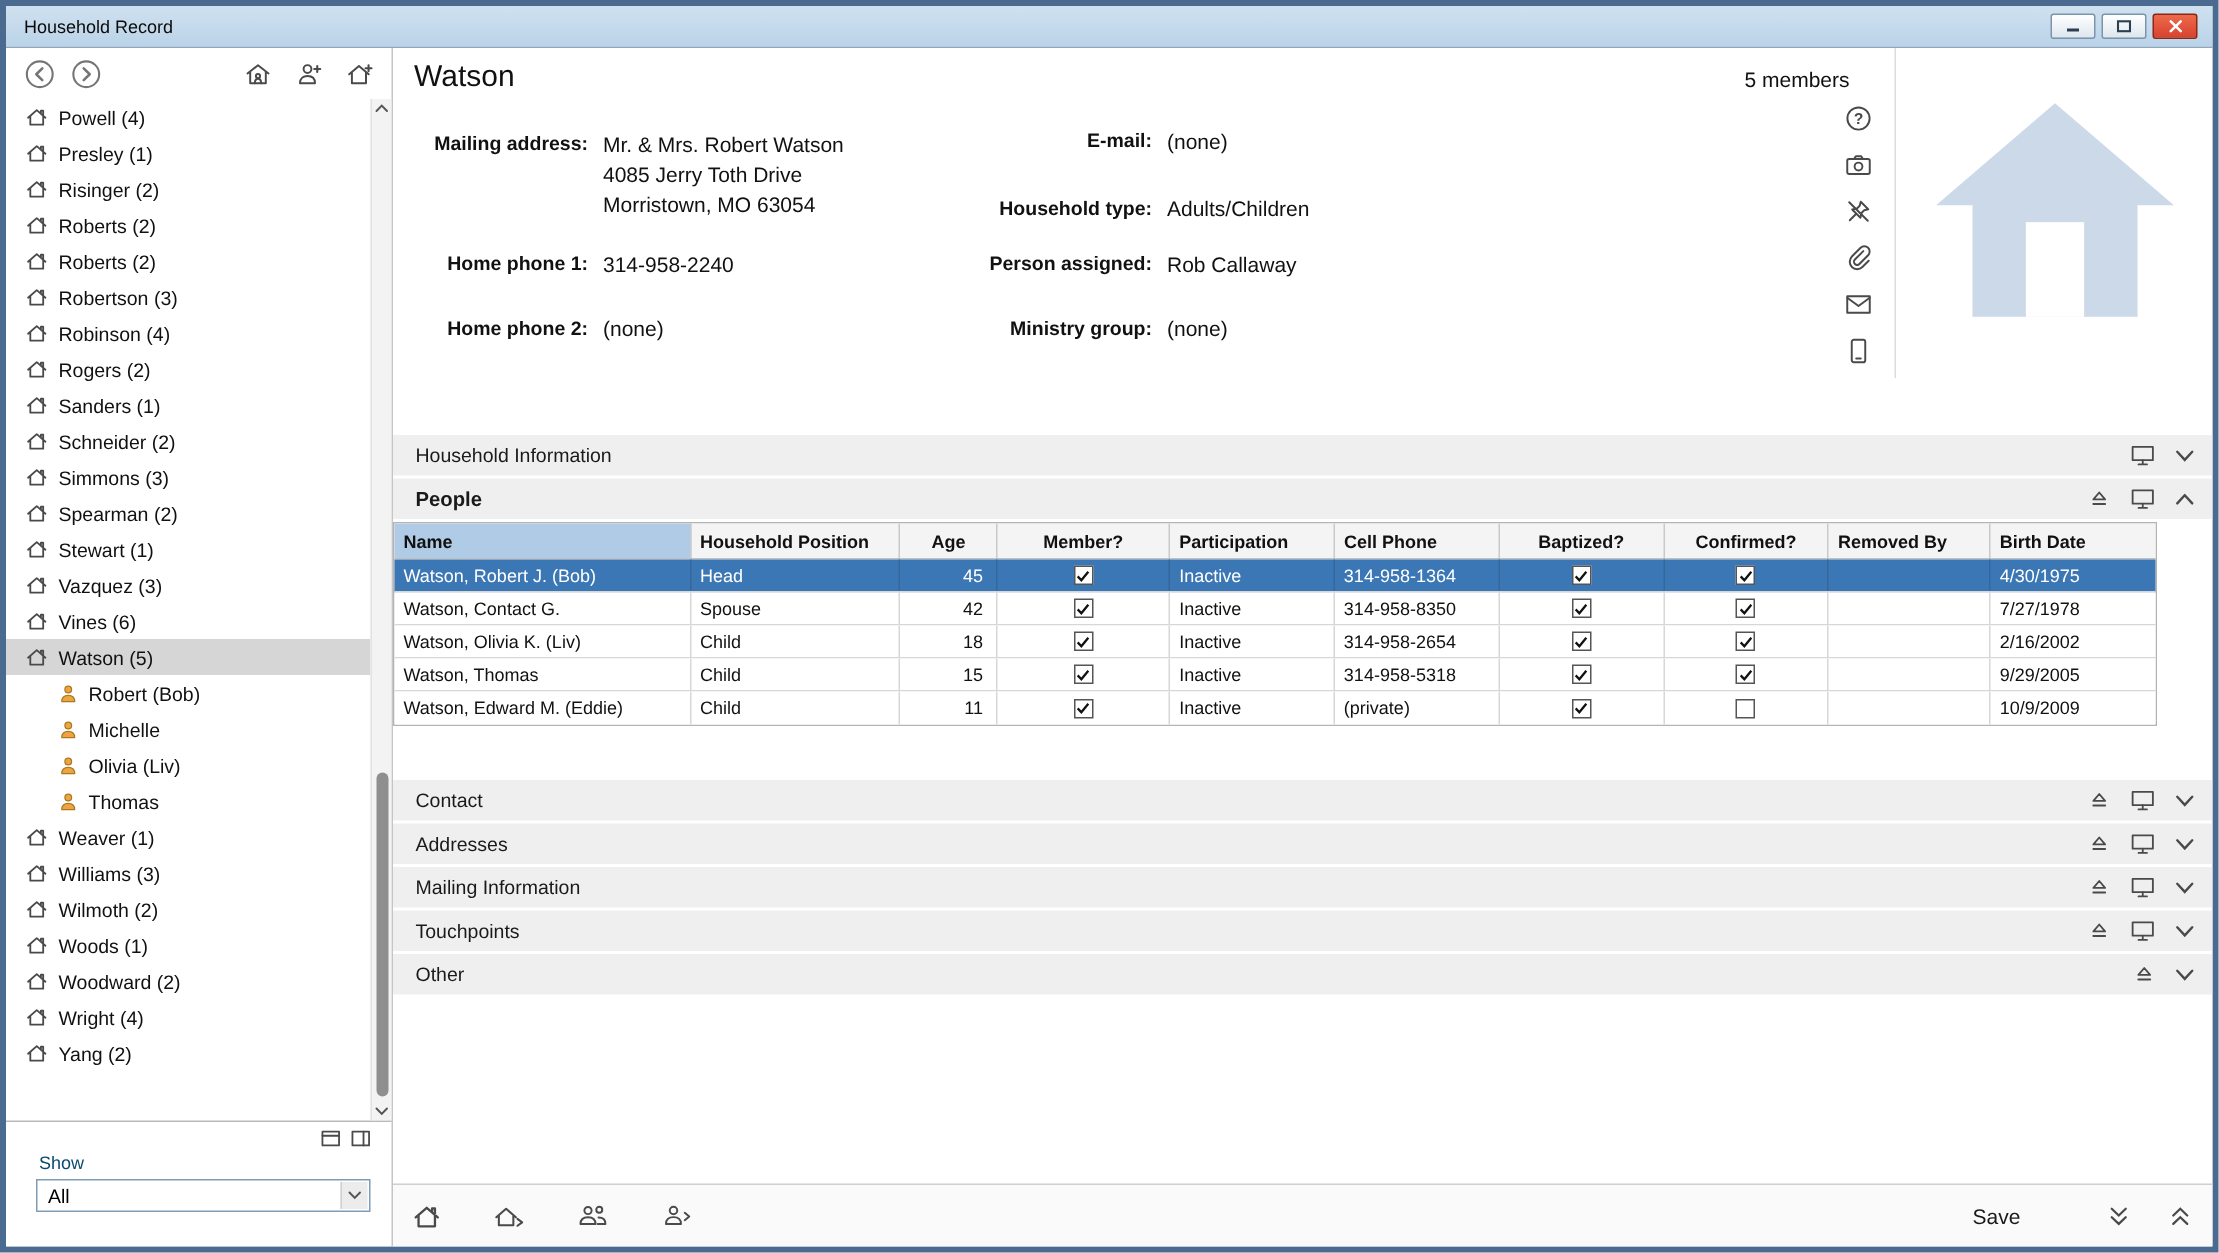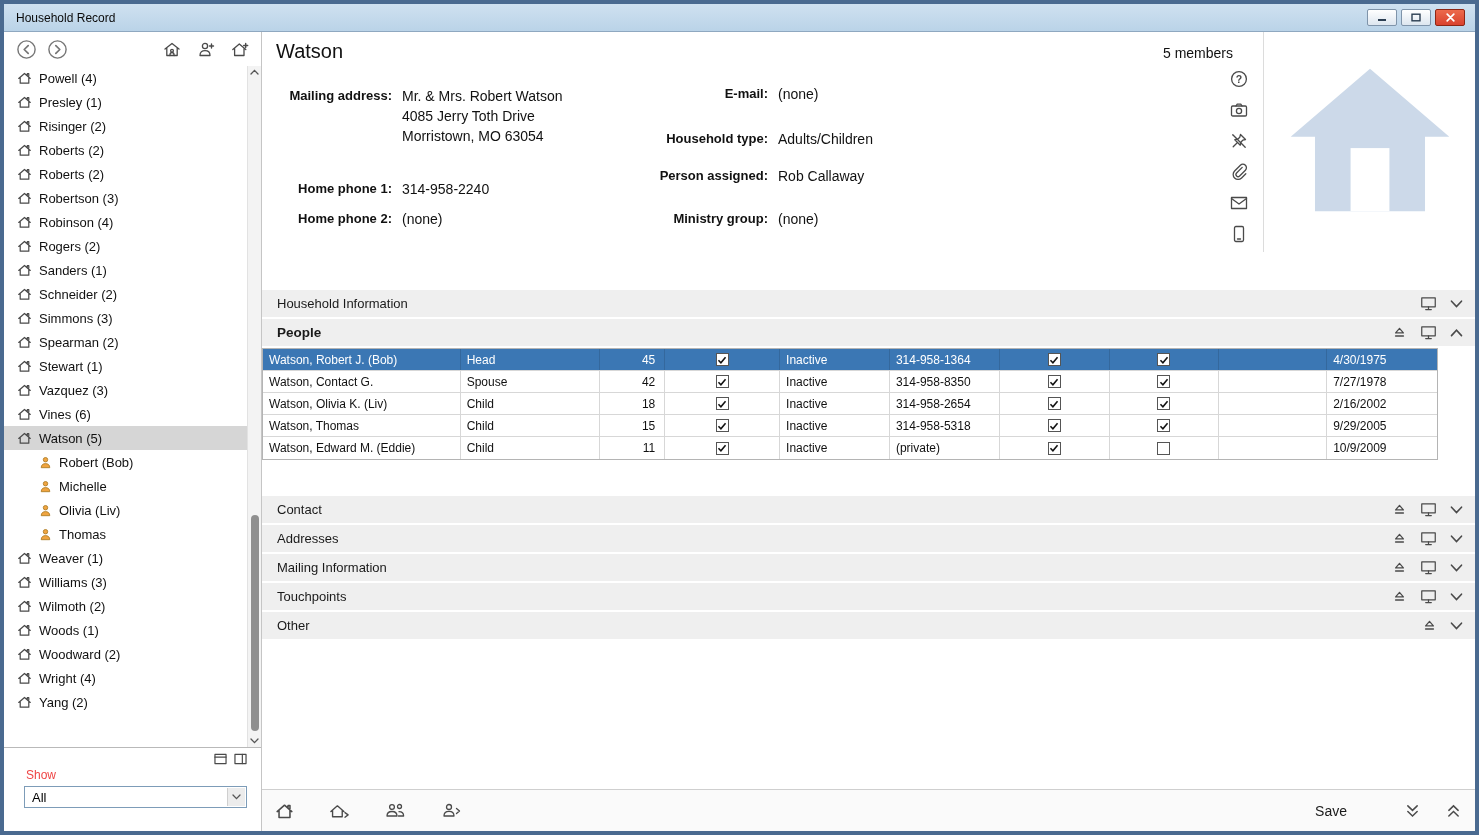--- a/index.html
+++ b/index.html
@@ -32,34 +32,34 @@
   .side-item{height:24px;display:flex;align-items:center;padding-left:13px;gap:7px;font-size:13px;color:#111;cursor:default;white-space:nowrap;}
   .side-item.member{padding-left:35px;}
   .side-item.selected{background:#d6d6d6;}
   .scrollbar{position:absolute;top:0;right:0;bottom:0;width:14px;background:#f3f3f3;border-left:1px solid #e2e2e2;}
   .scroll-arrow{position:absolute;left:0;width:100%;display:flex;justify-content:center;cursor:pointer;}
   .scroll-arrow.up{top:3px;}
   .scroll-arrow.down{bottom:3px;}
   .scroll-thumb{position:absolute;left:3px;width:8px;top:66%;bottom:16px;background:#8f8f8f;border-radius:4px;cursor:pointer;}
   .side-footer{flex:0 0 84px;border-top:1px solid #b9b9b9;padding:5px 14px 10px 20px;}
   .panel-icons{display:flex;justify-content:flex-end;gap:7px;}
-  .show-label{font-size:12px;margin:3px 0 4px 2px;color:#ef4444;}
+  .show-label{font-size:12px;margin:3px 0 4px 2px;color:#0c4a6e;}
   .dropdown{height:22px;border:1px solid #7d9cb8;display:flex;align-items:center;background:#fff;position:relative;font-size:13px;padding-left:7px;cursor:pointer;}
   .dropdown-arrow{position:absolute;right:1px;top:1px;bottom:1px;width:18px;background:#ececec;display:flex;align-items:center;justify-content:center;border-left:1px solid #cfcfcf;}
 
   
   .main{flex:1;position:relative;background:#fff;overflow:hidden;}
   .top-area{position:relative;height:258px;}
   .page-title{position:absolute;left:14px;top:8px;font-size:20px;color:#111;}
   .member-count{position:absolute;right:242px;top:13px;font-size:14px;color:#111;}
   .fld{position:absolute;display:flex;}
   .fld .lbl{font-weight:bold;font-size:13px;width:128px;text-align:right;padding-top:2px;color:#111;}
   .fld .val{margin-left:10px;font-size:14px;line-height:20px;color:#111;}
   .f-mailing{top:54px;left:2px;}
-  .f-phone1{top:134px;left:2px;margin-top:13px;}
+  .f-phone1{top:134px;left:2px;}
   .f-phone2{top:177px;left:2px;}
   .f-email{top:52px;left:378px;}
   .f-type{top:97px;left:378px;}
   .f-assigned{top:134px;left:378px;}
   .f-ministry{top:177px;left:378px;}
   .icon-strip{position:absolute;left:966px;top:38px;width:22px;display:flex;flex-direction:column;gap:13px;align-items:center;}
   .icon-strip .icon{width:18px;height:18px;display:flex;align-items:center;justify-content:center;cursor:pointer;}
   .photo-panel{position:absolute;top:0;right:0;width:212px;height:220px;border-left:1px solid #dcdcdc;display:flex;align-items:center;justify-content:center;cursor:pointer;}
   .photo-panel svg path:first-child{fill:var(--house-fill);}
 
@@ -536,20 +536,32 @@
             </span>
           <span class="sicon">
               <svg width="13" height="8" viewBox="0 0 13 8">
                 <path d="M1.5 6.6 L6.5 1.2 L11.5 6.6" fill="none" stroke="#4a4a4a" stroke-width="1.6" stroke-linecap="round"></path>
               </svg>
             </span>
         </span>
       </div>
 
       <div class="people-table">
+        <div class="thr">
+            <div class="th sorted" style="width: 198px;">Name</div>
+            <div class="th" style="width: 140px;">Household Position</div>
+            <div class="th center" style="width: 65px;">Age</div>
+            <div class="th center" style="width: 115px;">Member?</div>
+            <div class="th" style="width: 110px;">Participation</div>
+            <div class="th" style="width: 110px;">Cell Phone</div>
+            <div class="th center" style="width: 110px;">Baptized?</div>
+            <div class="th center" style="width: 110px;">Confirmed?</div>
+            <div class="th" style="width: 108px;">Removed By</div>
+            <div class="th" style="width: 110px;">Birth Date</div>
+          </div>
         <div>
             <div class="tr selected">
               <div class="td" style="width: 198px;">Watson, Robert J. (Bob)</div>
               <div class="td" style="width: 140px;">Head</div>
               <div class="td right" style="width: 65px;">45</div>
               <div class="td center" style="width: 115px;">
                 <span class="checkbox">
                   <svg width="10" height="10" viewBox="0 0 11 11">
                     <path d="M1.6 5.8 L4.3 8.6 L9.4 2.4" fill="none" stroke="#111" stroke-width="1.7"></path>
                   </svg>

